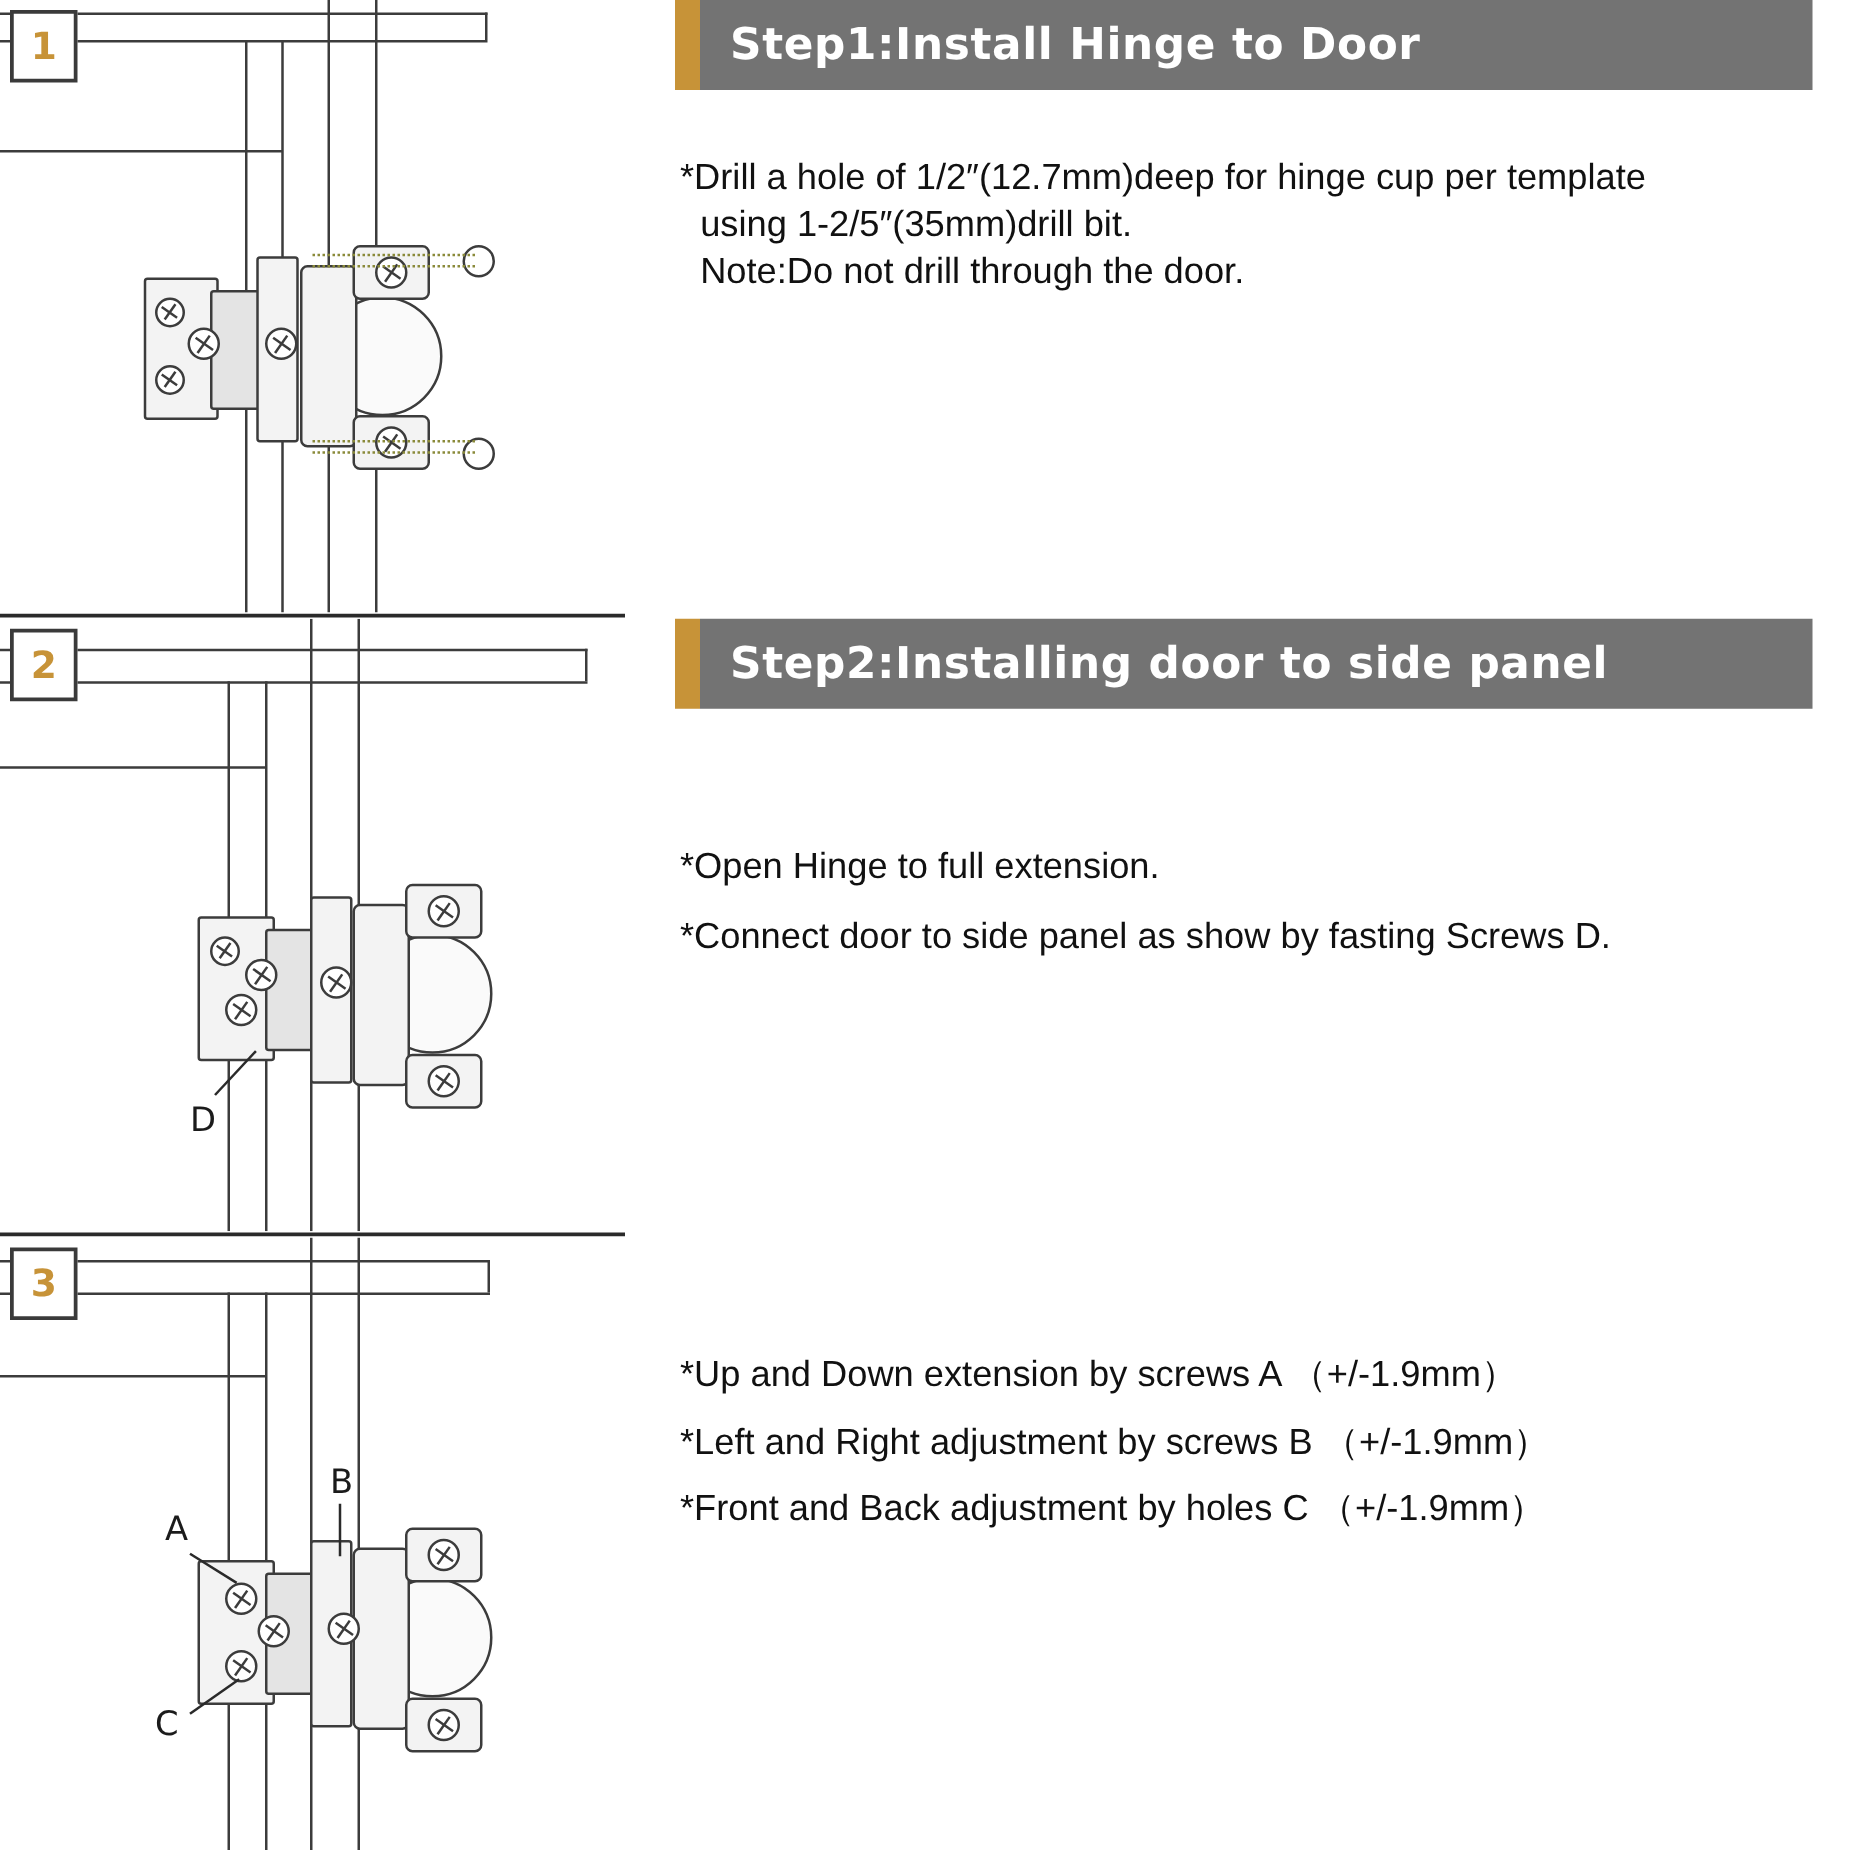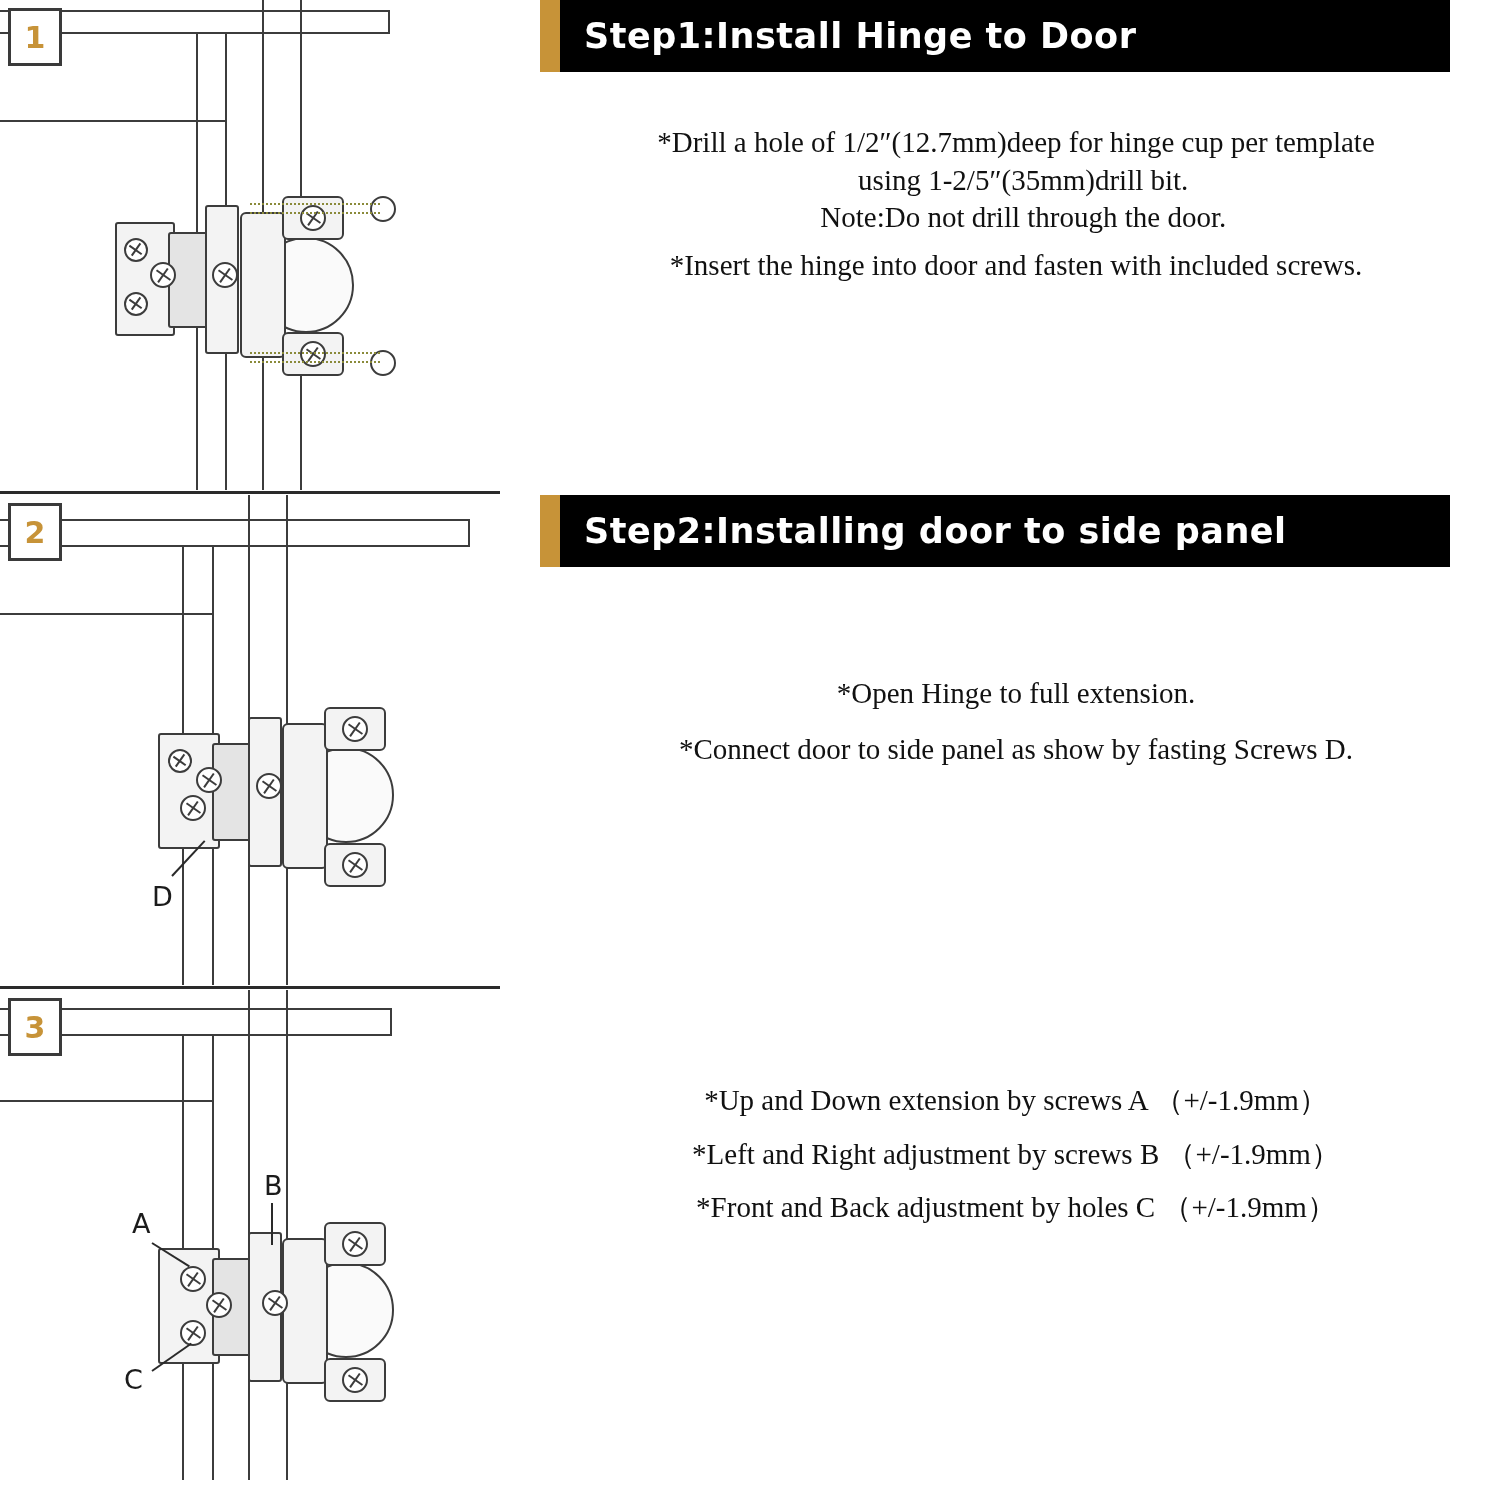--- a/index.html
+++ b/index.html
@@ -56,34 +56,34 @@
 
   
   .text-col{position:absolute;left:520px;top:0;width:968px;height:1490px;}
   .block{position:absolute;left:0;width:968px;}
   .block.b1{top:0;}
   .block.b2{top:495px;}
   .block.b3{top:990px;}
 
   .banner{
     position:relative;margin-left:40px;width:890px;height:72px;
-    background:#000000;display:flex;align-items:center;
+    background:#737373;display:flex;align-items:center;
   }
   .banner .title{
     color:#ffffff;font-size:35px;font-weight:bold;letter-spacing:0.5px;
     margin-left:24px;font-family:"DejaVu Sans", sans-serif;white-space:nowrap;
   }
   .banner-tab{
     position:absolute;left:20px;top:0;width:20px;height:72px;background:#c79338;
   }
 
   .bullets{margin:38px 0 0 24px;}
   .bullet{
     font-size:29px;line-height:1.30;color:#111;margin:0 0 10px 0;
-    font-family:Liberation Serif, serif;white-space:pre-wrap;text-align:center;
+    font-family:Liberation Sans, sans-serif;white-space:pre-wrap;
   }
   .b1 .bullets{margin-top:52px;}
   .b2 .bullets{margin-top:108px;}
   .b3 .bullets{margin-top:92px;}
   .b2 .bullet{margin-bottom:18px;}
   .b3 .bullet{margin-bottom:16px;}
 </style>
 </head>
 <body>
 
@@ -212,21 +212,20 @@
 
     <div class="block b1">
       <div class="banner">
         <div class="banner-tab" style="left:-20px;"></div>
         <div class="title">Step1:Install Hinge to Door</div>
       </div>
       <div class="bullets">
         <p class="bullet">*Drill a hole of 1/2″(12.7mm)deep for hinge cup per template
   using 1-2/5″(35mm)drill bit.
   Note:Do not drill through the door.</p>
-        <p class="bullet">*Insert the hinge into door and fasten with included screws.</p>
       </div>
     </div>
 
     <div class="block b2">
       <div class="banner">
         <div class="banner-tab" style="left:-20px;"></div>
         <div class="title">Step2:Installing door to side panel</div>
       </div>
       <div class="bullets">
         <p class="bullet">*Open Hinge to full extension.</p>

